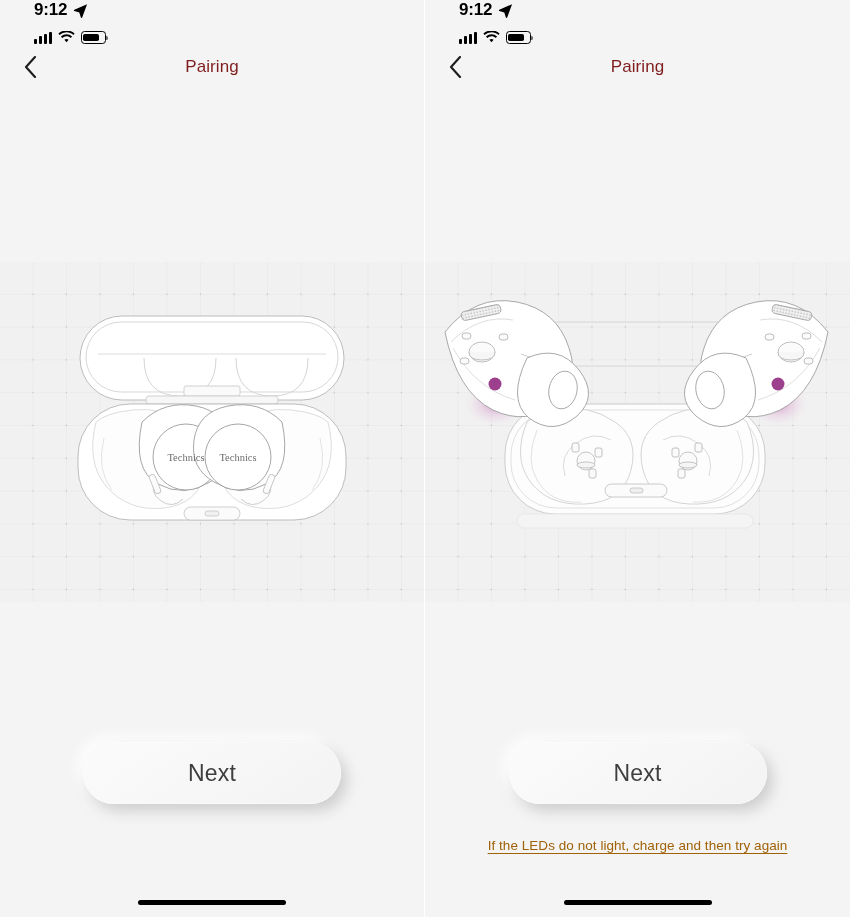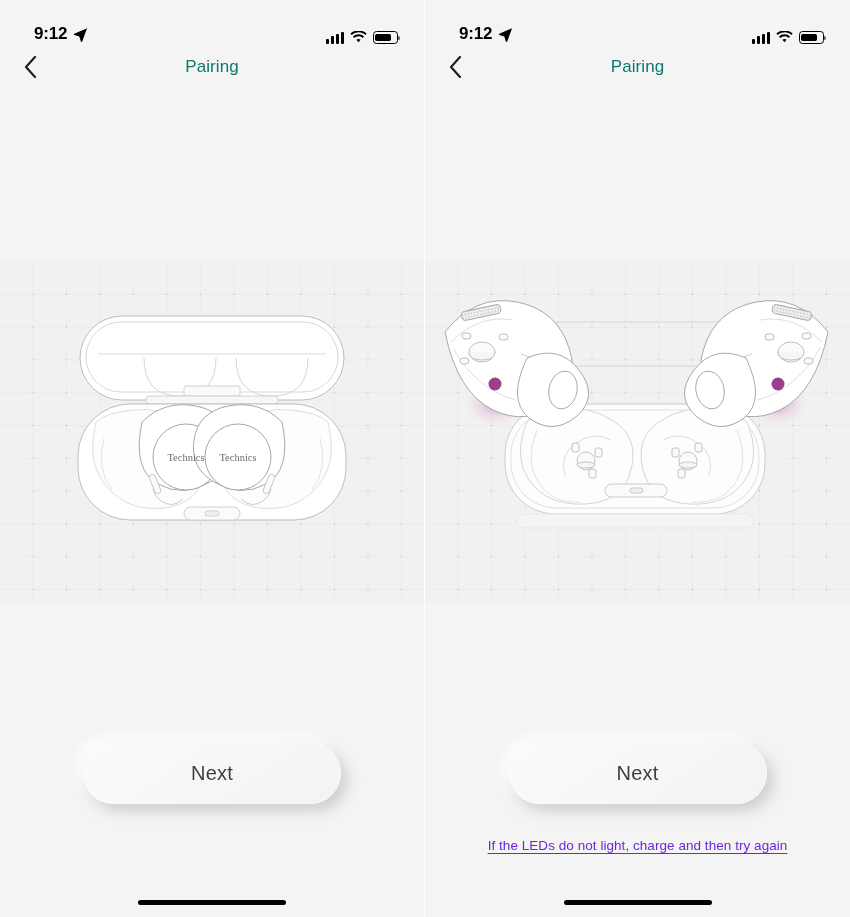--- a/index.html
+++ b/index.html
@@ -18,24 +18,25 @@
     width: 424px; height: 917px;
     background: #f4f4f4;
     position: relative;
     overflow: hidden;
   }
   .phone.right { width: 425px; margin-left: 1px; }
 
   
   .status-bar {
     height: 44px;
-    display: flex; align-items: flex-end;
+    display: flex; align-items: flex-start;
     justify-content: space-between;
     padding: 0 26px 0 34px;
     position: relative;
+    flex-direction: column;
   }
   .status-left {
     display: flex; align-items: center; gap: 6px;
     font-size: 17px; font-weight: bold; color: #000;
     letter-spacing: -0.2px;
   }
   .loc-arrow { display: block; }
   .status-right { display: flex; align-items: center; gap: 6px; }
   .sig-bars { display: flex; align-items: flex-end; gap: 2px; height: 12px; }
   .sig-bars i { width: 3px; background: #000; border-radius: 1px; display: block; }
@@ -64,21 +65,21 @@
     display: flex; align-items: center;
   }
   .back-btn {
     position: absolute; left: 8px; top: 0;
     width: 44px; height: 46px;
     display: flex; align-items: center; justify-content: center;
     cursor: pointer;
   }
   .nav-title {
     width: 100%; text-align: center;
-    font-size: 17px; color: #0f766e;
+    font-size: 17px; color: #7f1d1d;
     letter-spacing: .1px;
   }
 
   
   .instruction {
     margin: 48px 22px 0 22px;
     font-size: 15.5px;
     line-height: 1.48;
     color: #8a8a8a;
     letter-spacing: .05px;
@@ -101,28 +102,28 @@
     display: flex; flex-direction: column; align-items: center;
   }
   .next-btn {
     width: 258px; height: 62px;
     border-radius: 31px;
     background: linear-gradient(145deg, #fbfbfb 0%, #f3f3f3 100%);
     box-shadow: 6px 7px 14px rgba(174,174,174,.55),
                 -6px -6px 13px rgba(255,255,255,.95),
                 inset 0 0 0 0.5px rgba(255,255,255,.6);
     display: flex; align-items: center; justify-content: center;
-    font-size: 20px; color: #3e3e3e;
+    font-size: 23px; color: #3e3e3e;
     cursor: pointer;
     letter-spacing: .2px;
   }
   .helper-link {
     margin-top: 34px;
     font-size: 13.5px;
-    color: #6d28d9;
+    color: #a16207;
     text-decoration: underline;
     text-underline-offset: 3px;
     cursor: pointer;
     letter-spacing: .05px;
   }
 
   
   .home-ind {
     position: absolute;
     bottom: 12px; left: 50%;

